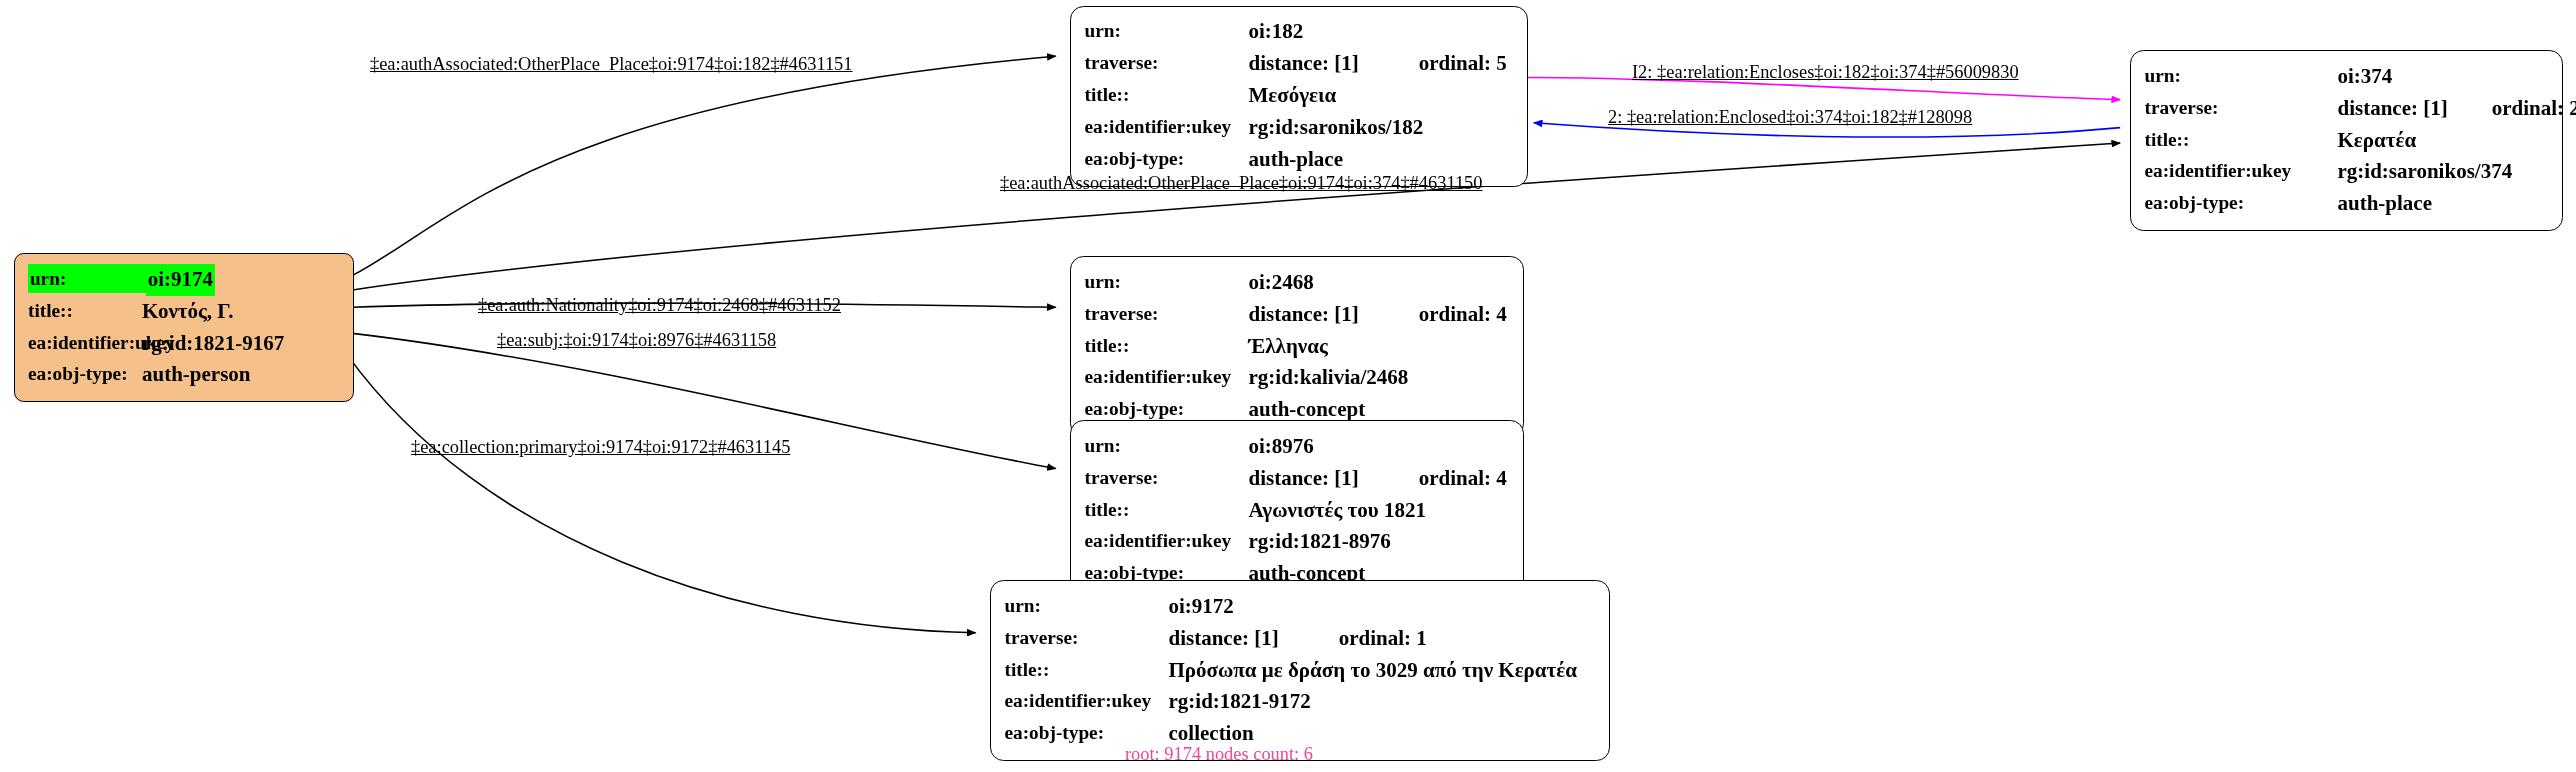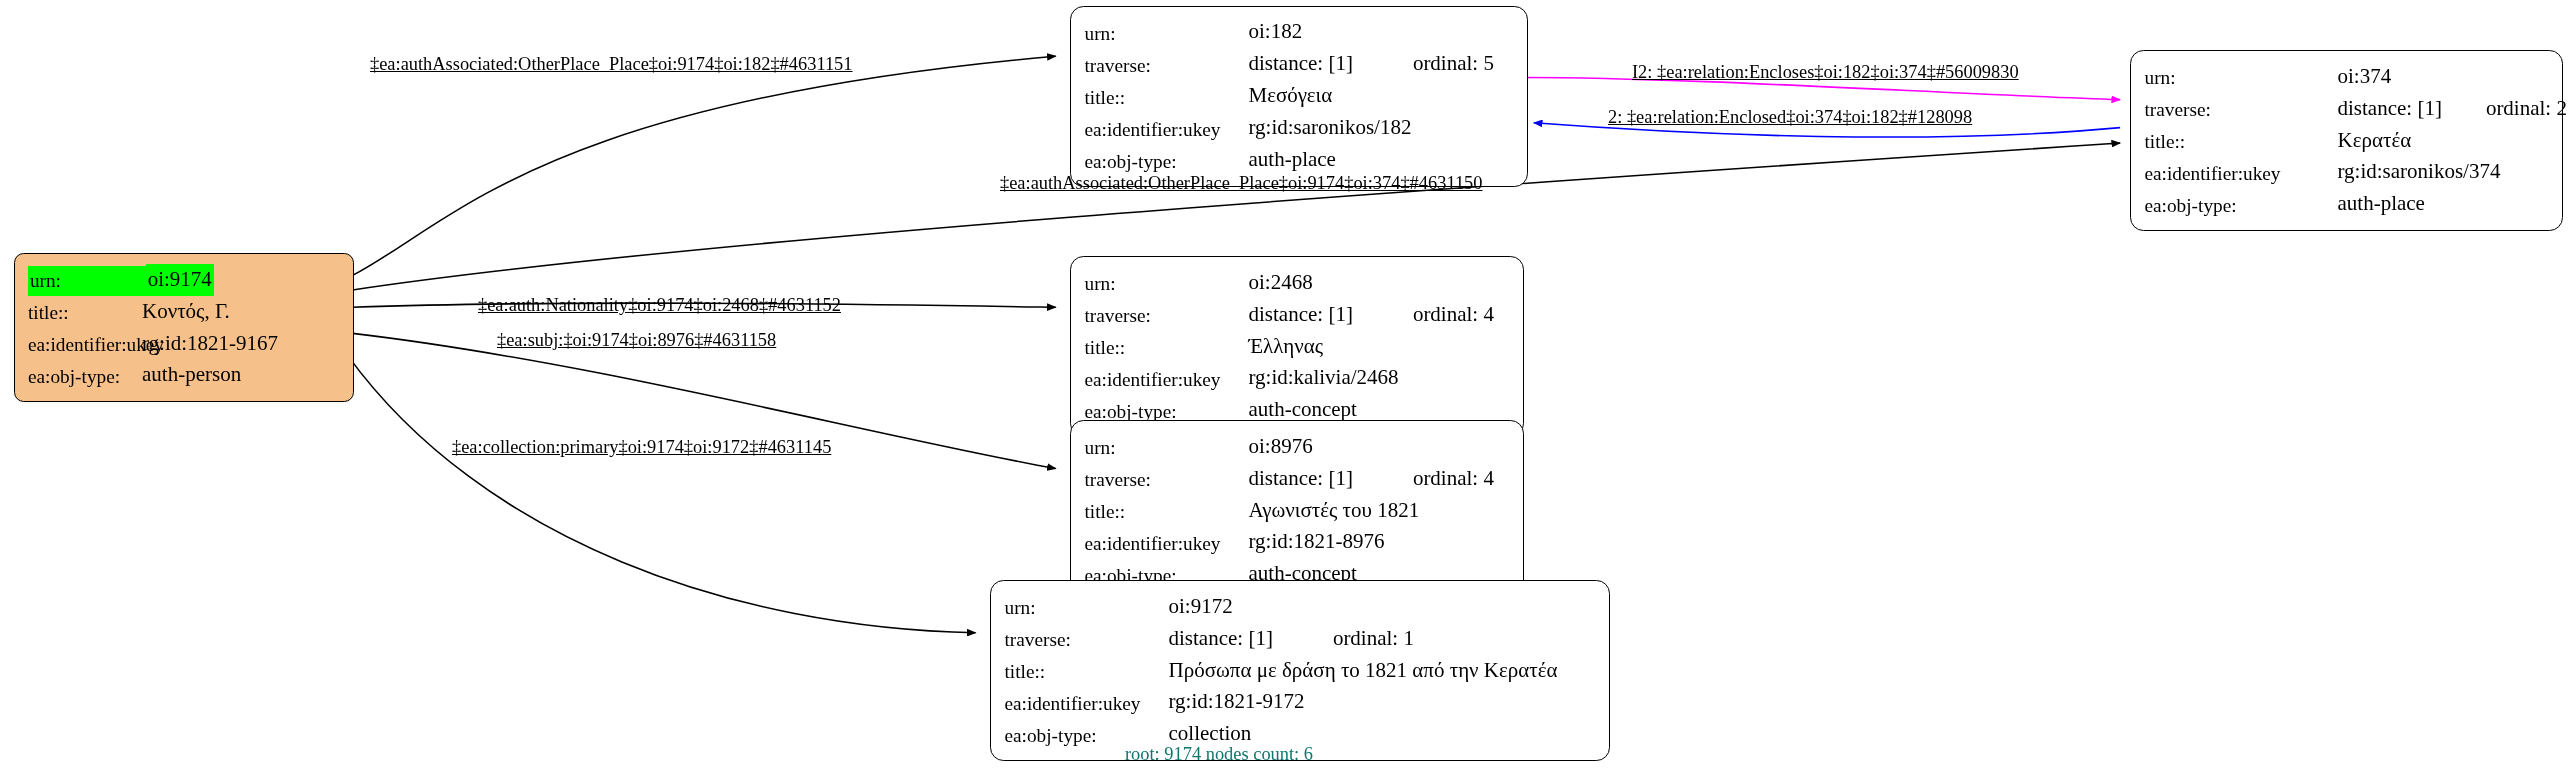--- a/index.html
+++ b/index.html
@@ -30,23 +30,24 @@
     border-radius: 13.5px;
     background: #ffffff;
     padding: 9.7px 13.5px;
   }
   .node.person {
     background: #f5c08a;
     border-radius: 9.7px;
   }
   .row {
     display: flex;
-    align-items: flex-end;
+    align-items: flex-start;
     line-height: 1.52;
     white-space: nowrap;
+    font-weight: bold;
   }
   .k {
     font-size: 19.3px;
     color: #000000;
   }
   .v {
     font-size: 21px;
     color: #000000;
   }
   .hl {
@@ -65,21 +66,21 @@
     position: absolute;
     font-size: 18.4px;
     color: #000000;
     white-space: nowrap;
     font-family: "Liberation Serif", serif;
     text-decoration: underline;
   }
   .footer {
     position: absolute;
     font-size: 18.4px;
-    color: #0f766e;
+    color: #ec4899;
     white-space: nowrap;
   }
 </style>
 </head>
 <body>
 
 <div id="stage">
 
   <svg id="edges" viewBox="0 0 2667 800">
     <defs>
@@ -229,36 +230,36 @@
       <span class="k w-label">urn:</span>
       <span class="v">oi:9172</span>
     </div>
     <div class="row">
       <span class="k w-label">traverse:</span>
       <span class="v">distance: [1]</span>
       <span class="v sub">ordinal: 1</span>
     </div>
     <div class="row">
       <span class="k w-label">title::</span>
-      <span class="v">Πρόσωπα με δράση το 1821 από την Κερατέα</span>
+      <span class="v">Πρόσωπα με δράση το 3029 από την Κερατέα</span>
     </div>
     <div class="row">
       <span class="k w-label">ea:identifier:ukey</span>
       <span class="v">rg:id:1821-9172</span>
     </div>
     <div class="row">
       <span class="k w-label">ea:obj-type:</span>
       <span class="v">collection</span>
     </div>
   </div>
 
   <div class="edge-label" style="left:370px; top:54px;">‡ea:authAssociated:OtherPlace_Place‡oi:9174‡oi:182‡#4631151</div>
   <div class="edge-label" style="left:1000px; top:173px;">‡ea:authAssociated:OtherPlace_Place‡oi:9174‡oi:374‡#4631150</div>
   <div class="edge-label" style="left:459px; top:295px;margin-left:19px;">‡ea:auth:Nationality‡oi:9174‡oi:2468‡#4631152</div>
   <div class="edge-label" style="left:497px; top:330px;text-align:center;">‡ea:subj:‡oi:9174‡oi:8976‡#4631158</div>
-  <div class="edge-label" style="left:452px; top:437px;">‡ea:collection:primary‡oi:9174‡oi:9172‡#4631145</div>
+  <div class="edge-label" style="left:411px; top:437px;">‡ea:collection:primary‡oi:9174‡oi:9172‡#4631145</div>
   <div class="edge-label" style="left:1632px; top:62px;">I2: ‡ea:relation:Encloses‡oi:182‡oi:374‡#56009830</div>
   <div class="edge-label" style="left:1608px; top:107px;">2: ‡ea:relation:Enclosed‡oi:374‡oi:182‡#128098</div>
 
   <div class="footer" style="left:1125px; top:744px;">root: 9174 nodes count: 6</div>
 
 </div>
 
 
 </body></html>

